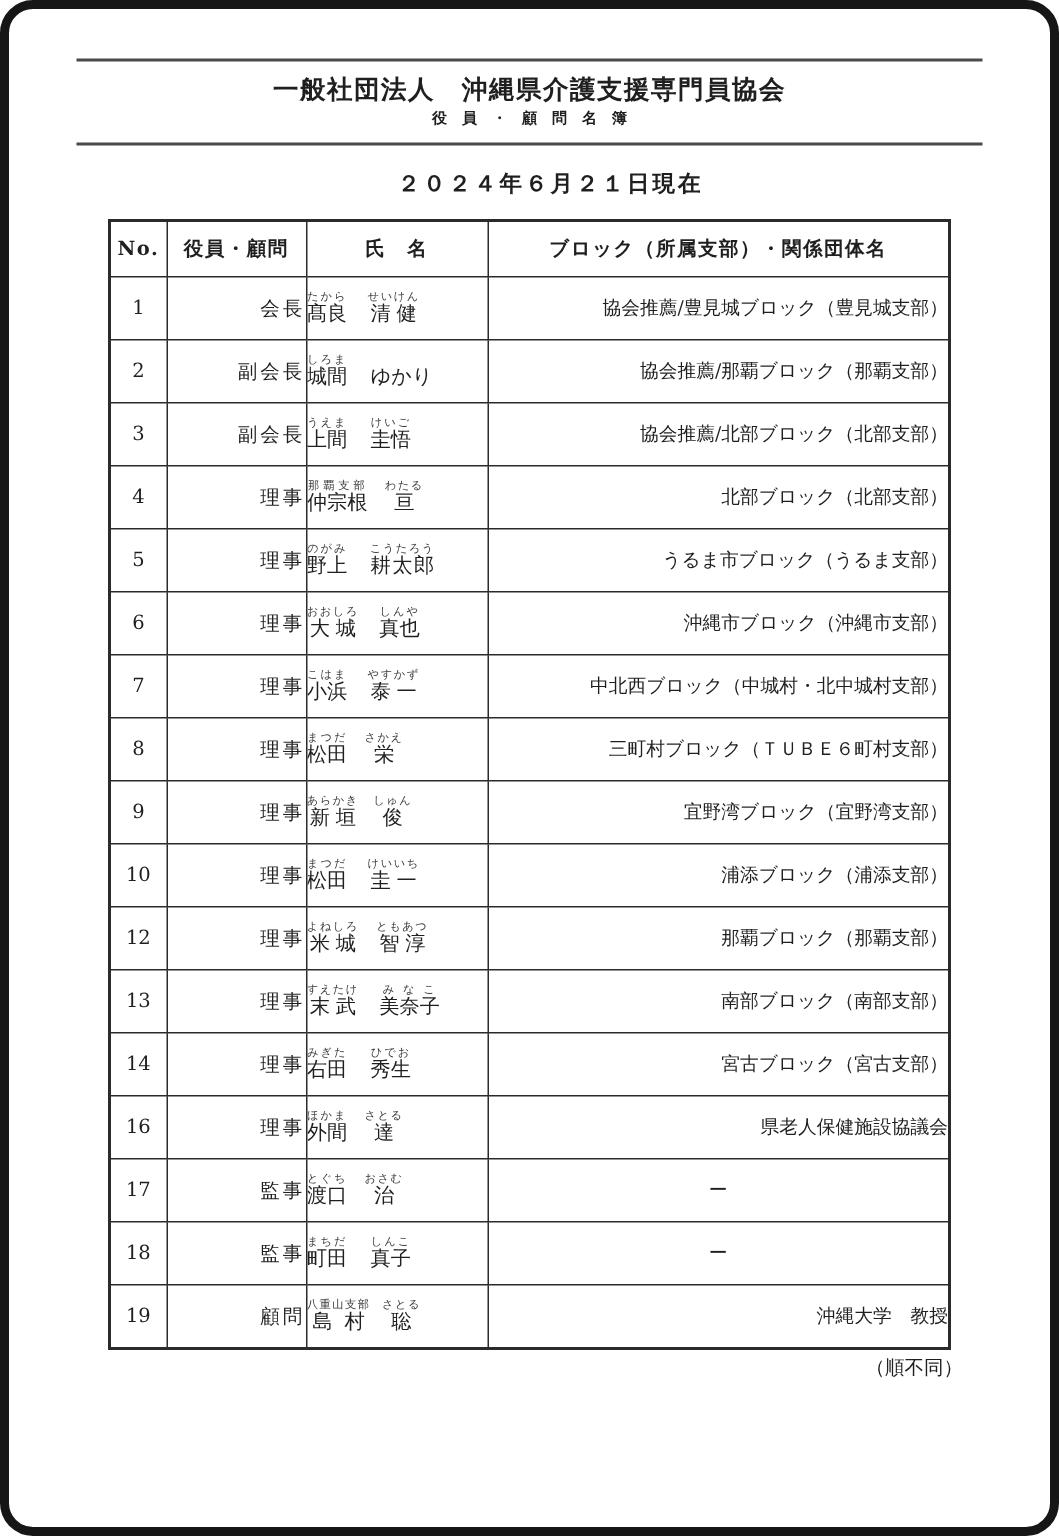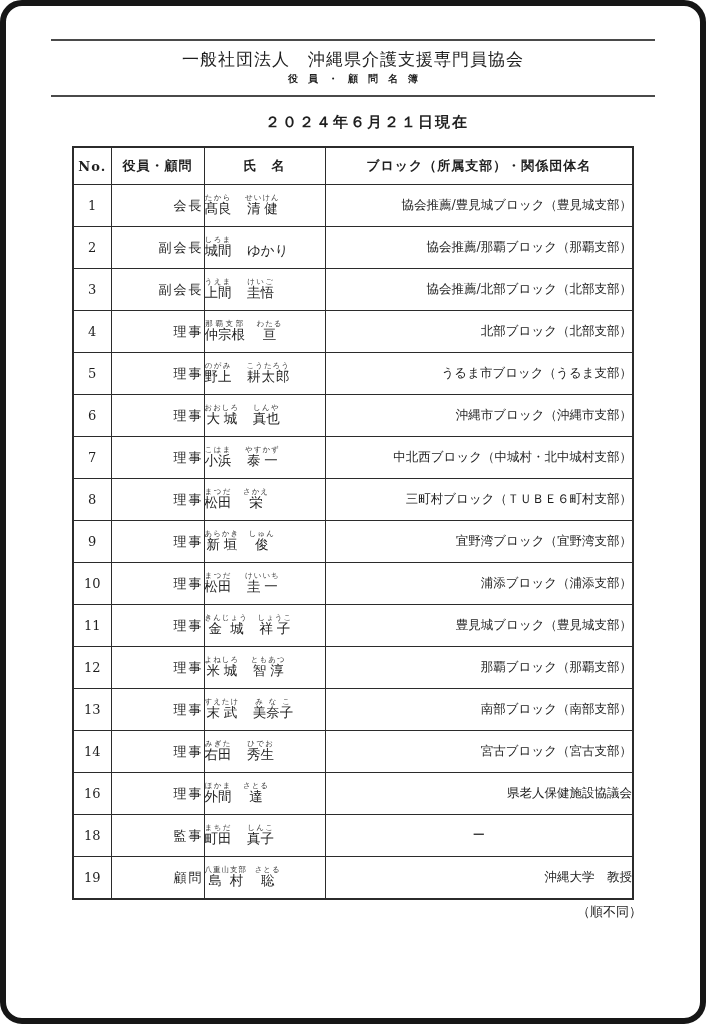--- a/index.html
+++ b/index.html
@@ -18,21 +18,21 @@
   }
   .titleblock{
     margin:33px 45px 0 45px;
     border-top:2px solid #4a4a4a;
     border-bottom:2px solid #4a4a4a;
     padding:7px 0 9px 0;
     text-align:center;
   }
   .org-line{
     font-size:17px;
-    font-weight:400;
+    font-weight:700;
     letter-spacing:1px;
   }
   .doc-title{
     font-size:10px;
     font-weight:600;
     letter-spacing:10px;
     margin-top:1px;
     padding-left:10px; 
   }
   .date-line{
@@ -166,26 +166,20 @@
           <td class="cell-name"><ruby>新垣<rt>あらかき</rt></ruby>　<ruby>俊<rt>しゅん</rt></ruby></td>
           <td class="cell-block">宜野湾ブロック（宜野湾支部）</td>
         </tr>
         <tr>
           <td class="cell-no">10</td>
           <td class="cell-role">理事</td>
           <td class="cell-name"><ruby>松田<rt>まつだ</rt></ruby>　<ruby>圭一<rt>けいいち</rt></ruby></td>
           <td class="cell-block">浦添ブロック（浦添支部）</td>
         </tr>
         <tr>
-          <td class="cell-no">11</td>
-          <td class="cell-role">理事</td>
-          <td class="cell-name"><ruby>金城<rt>きんじょう</rt></ruby>　<ruby>祥子<rt>しょうこ</rt></ruby></td>
-          <td class="cell-block">豊見城ブロック（豊見城支部）</td>
-        </tr>
-        <tr>
           <td class="cell-no">12</td>
           <td class="cell-role">理事</td>
           <td class="cell-name"><ruby>米城<rt>よねしろ</rt></ruby>　<ruby>智淳<rt>ともあつ</rt></ruby></td>
           <td class="cell-block">那覇ブロック（那覇支部）</td>
         </tr>
         <tr>
           <td class="cell-no">13</td>
           <td class="cell-role">理事</td>
           <td class="cell-name"><ruby>末武<rt>すえたけ</rt></ruby>　<ruby>美奈子<rt>みなこ</rt></ruby></td>
           <td class="cell-block">南部ブロック（南部支部）</td>
@@ -194,20 +188,26 @@
           <td class="cell-no">14</td>
           <td class="cell-role">理事</td>
           <td class="cell-name"><ruby>右田<rt>みぎた</rt></ruby>　<ruby>秀生<rt>ひでお</rt></ruby></td>
           <td class="cell-block">宮古ブロック（宮古支部）</td>
         </tr>
         <tr>
           <td class="cell-no">16</td>
           <td class="cell-role">理事</td>
           <td class="cell-name"><ruby>外間<rt>ほかま</rt></ruby>　<ruby>達<rt>さとる</rt></ruby></td>
           <td class="cell-block">県老人保健施設協議会</td>
+        </tr>
+        <tr>
+          <td class="cell-no">17</td>
+          <td class="cell-role">監事</td>
+          <td class="cell-name"><ruby>渡口<rt>とぐち</rt></ruby>　<ruby>治<rt>おさむ</rt></ruby></td>
+          <td class="cell-block center">ー</td>
         </tr>
         <tr>
           <td class="cell-no">18</td>
           <td class="cell-role">監事</td>
           <td class="cell-name"><ruby>町田<rt>まちだ</rt></ruby>　<ruby>真子<rt>しんこ</rt></ruby></td>
           <td class="cell-block center">ー</td>
         </tr>
         <tr>
           <td class="cell-no">19</td>
           <td class="cell-role">顧問</td>

